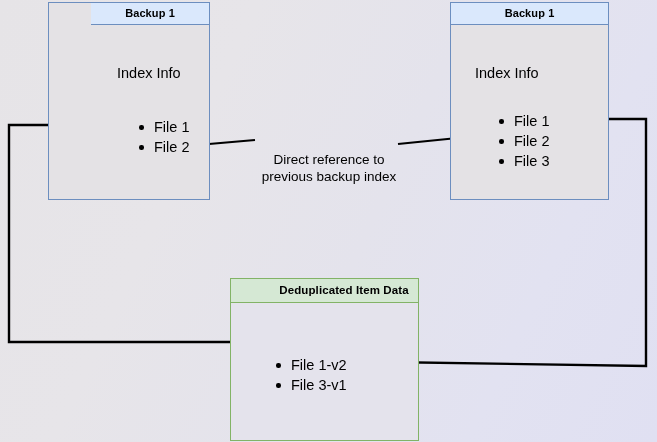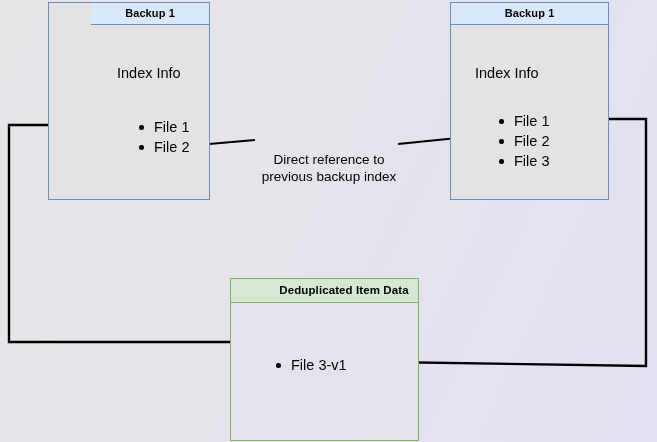--- a/index.html
+++ b/index.html
@@ -152,20 +152,21 @@
         <li>File 2</li>
         <li>File 3</li>
       </ul>
     </div>
   </div>
 
   <div class="node green" style="left:230px; top:278px; width:189px; height:163px;">
     <div class="node-header">Deduplicated Item Data</div>
     <div class="node-body">
       <ul class="bullet-list" style="left:42px; top:52px;">
+        <li>File 1-v2</li>
         <li>File 3-v1</li>
       </ul>
     </div>
   </div>
 
   <div class="edge-label" style="left:249px; top:123px; width:160px;margin-top:28px;">Direct reference to
 previous backup index</div>
 
 </div>
 

